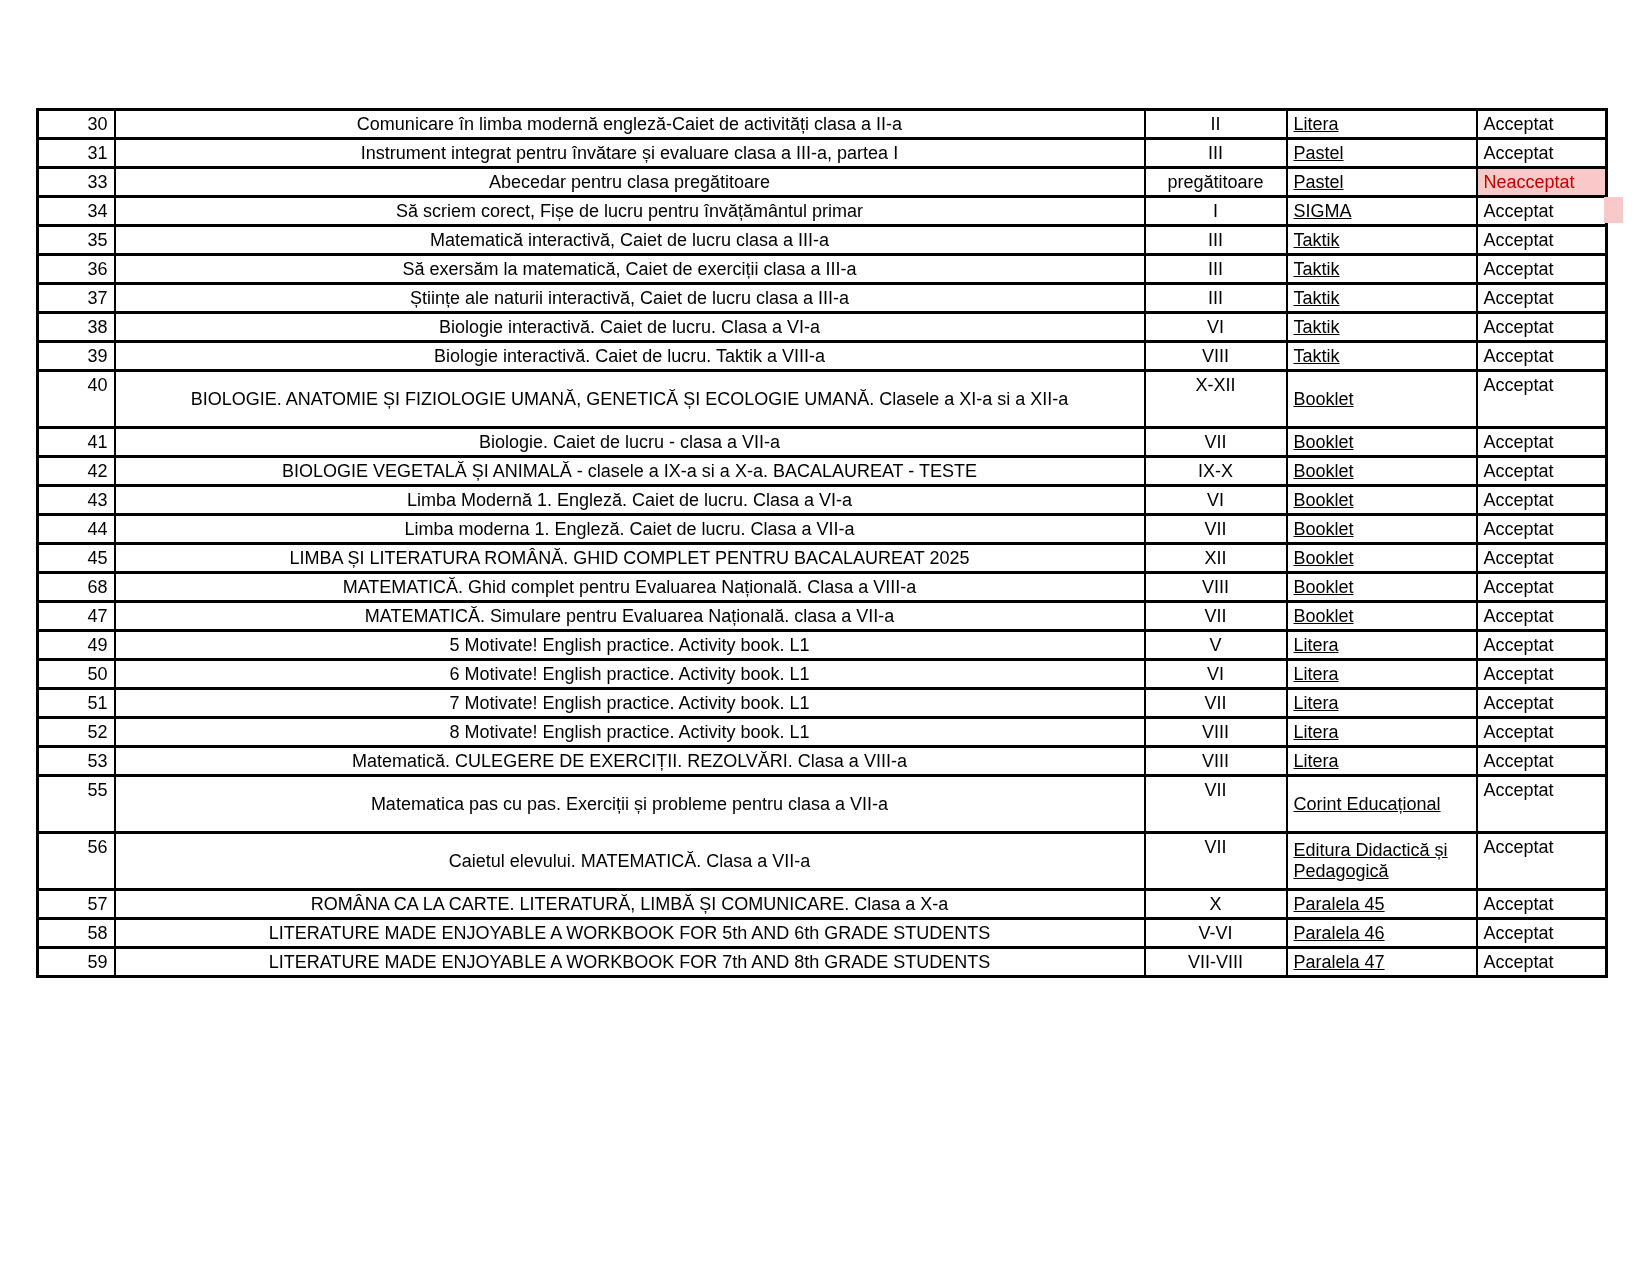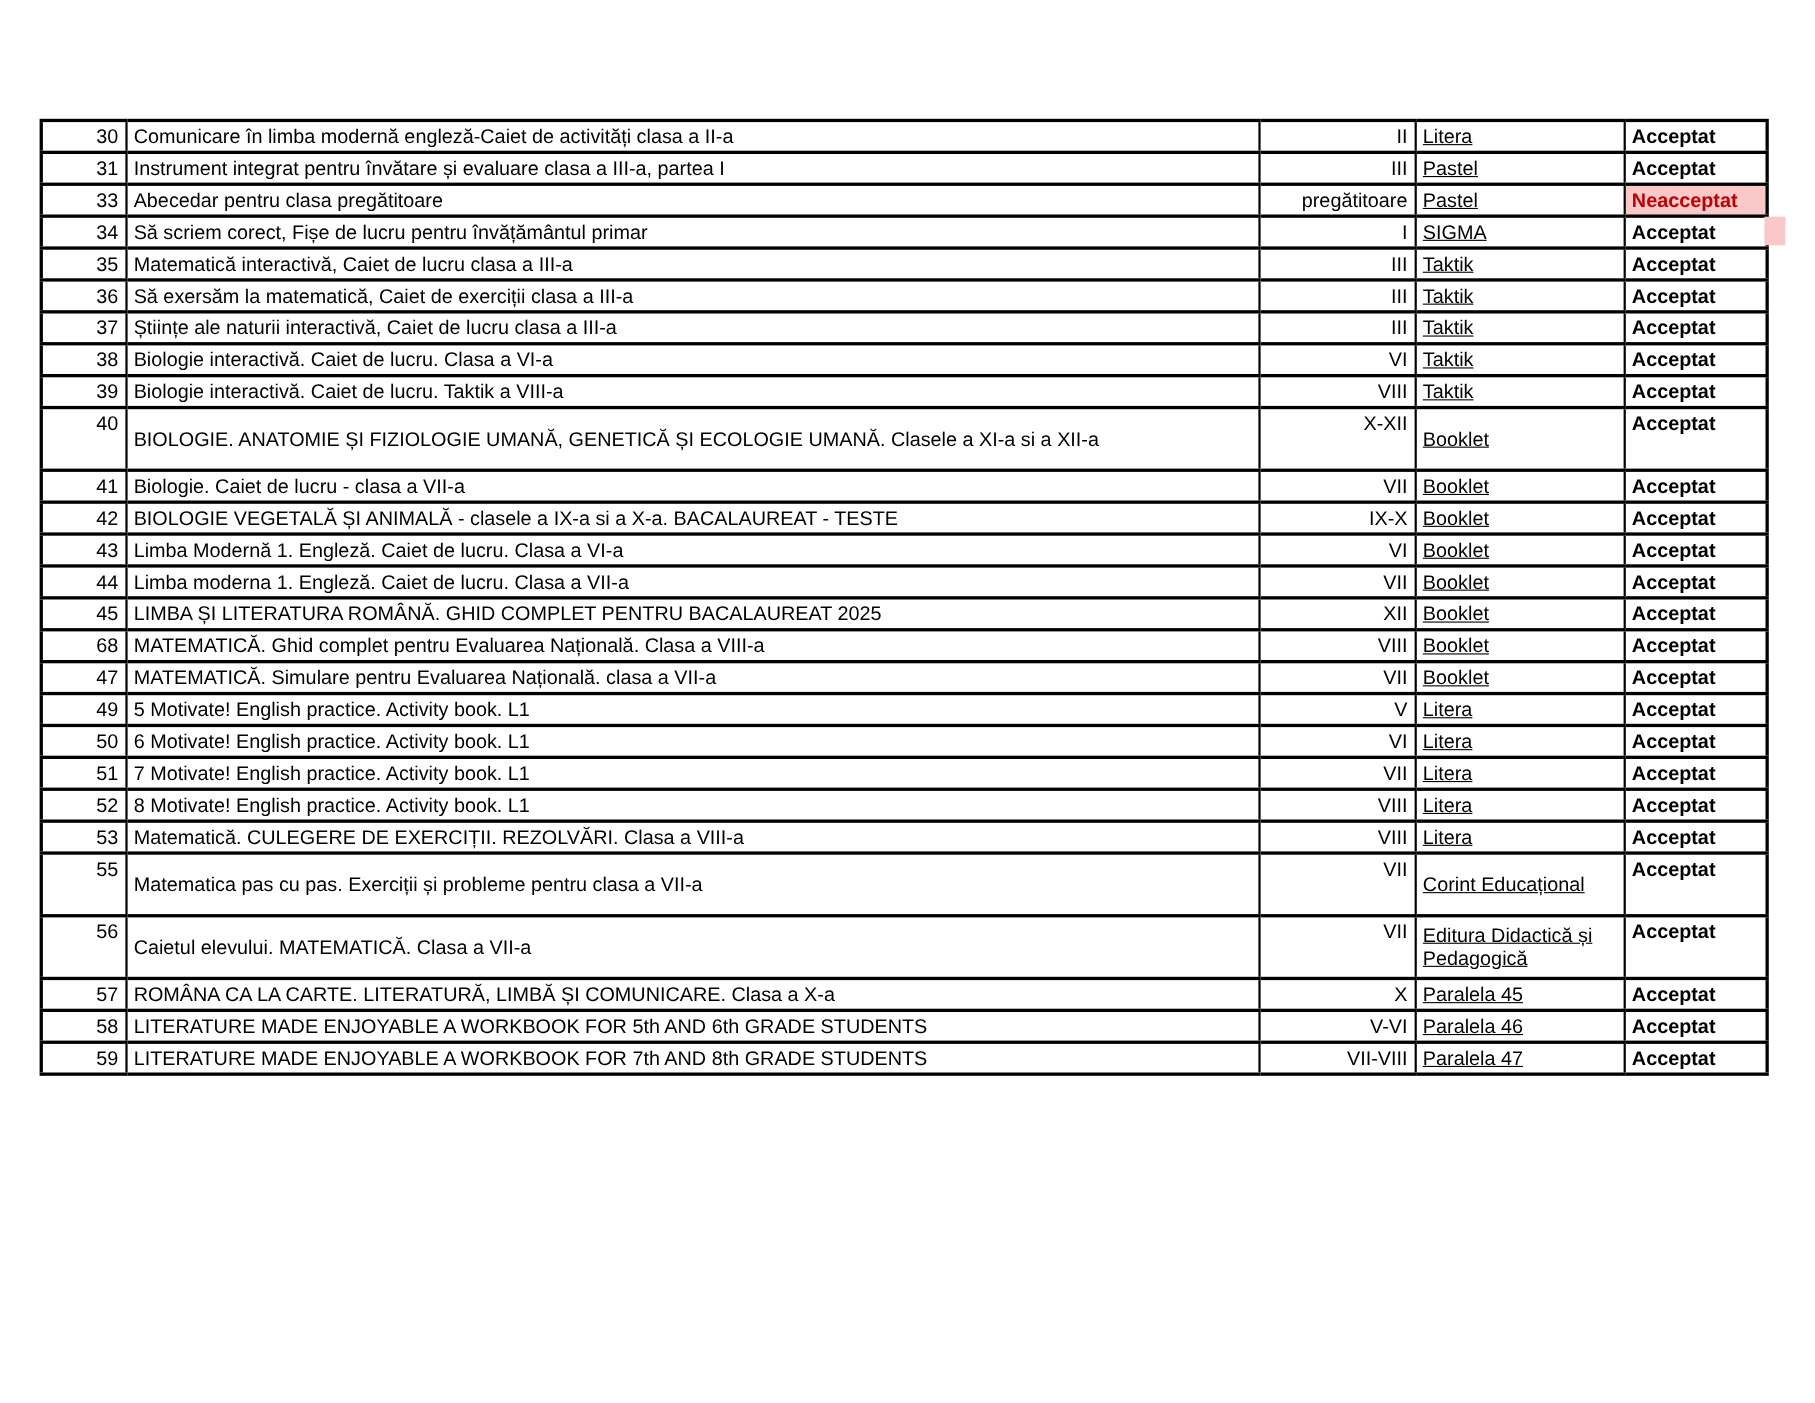--- a/index.html
+++ b/index.html
@@ -35,24 +35,24 @@
     font-size: 18px;
     line-height: 1.15;
     padding: 0 6px;
     vertical-align: middle;
     overflow: hidden;
   }
   tr.row-normal { height: 29px; }
   tr.row-tall   { height: 57px; }
 
   td.col-nr        { text-align: right; padding-right: 8px; }
-  td.col-title     { text-align: left; }
-  td.col-class     { text-align: right; }
+  td.col-title     { text-align: center; }
+  td.col-class     { text-align: center; }
   td.col-publisher { text-align: left; text-decoration: underline; }
-  td.col-status    { text-align: left; font-weight: bold; }
+  td.col-status    { text-align: left; font-weight: normal; }
 
   tr.row-tall td.col-nr,
   tr.row-tall td.col-class,
   tr.row-tall td.col-status {
     vertical-align: top;
     padding-top: 3px;
   }
 
   td.col-status.rejected {
     background: var(--rejected-bg, #f9c8c8);

